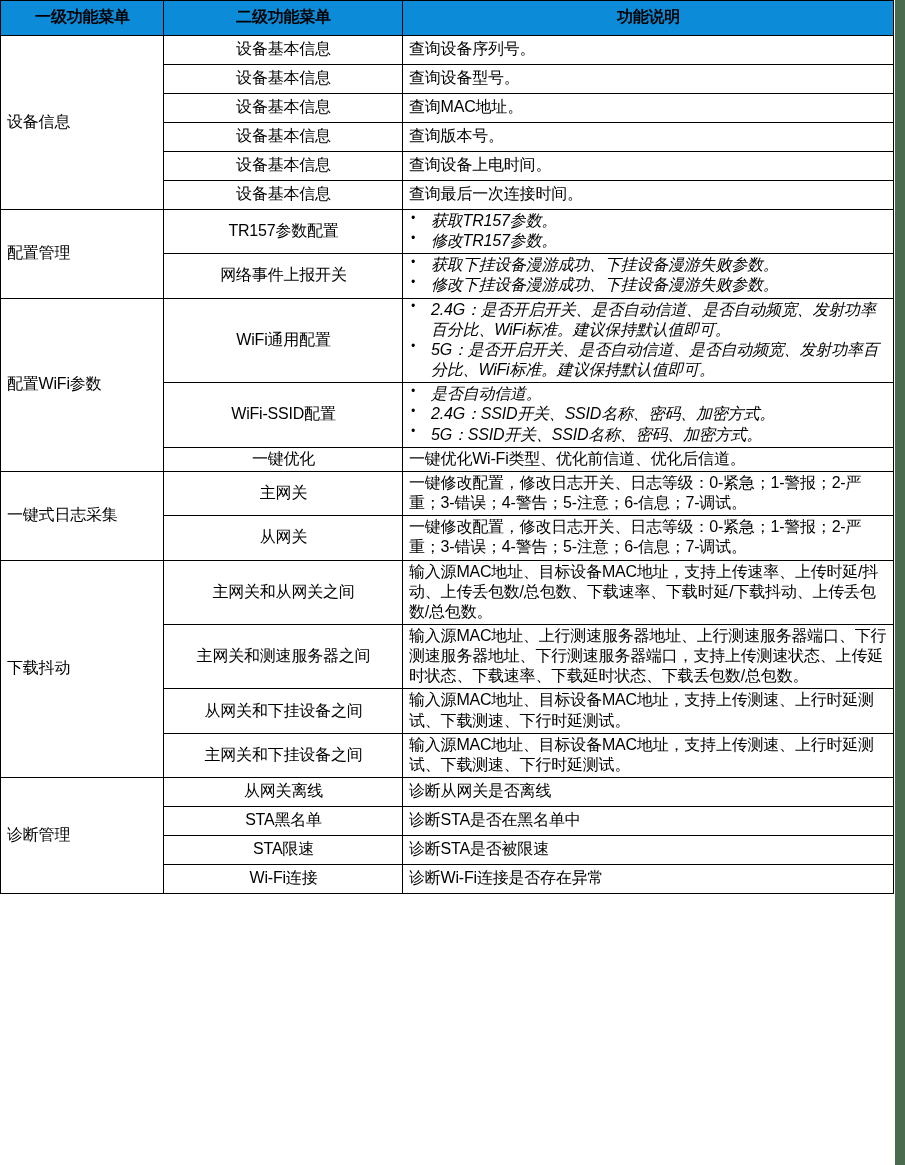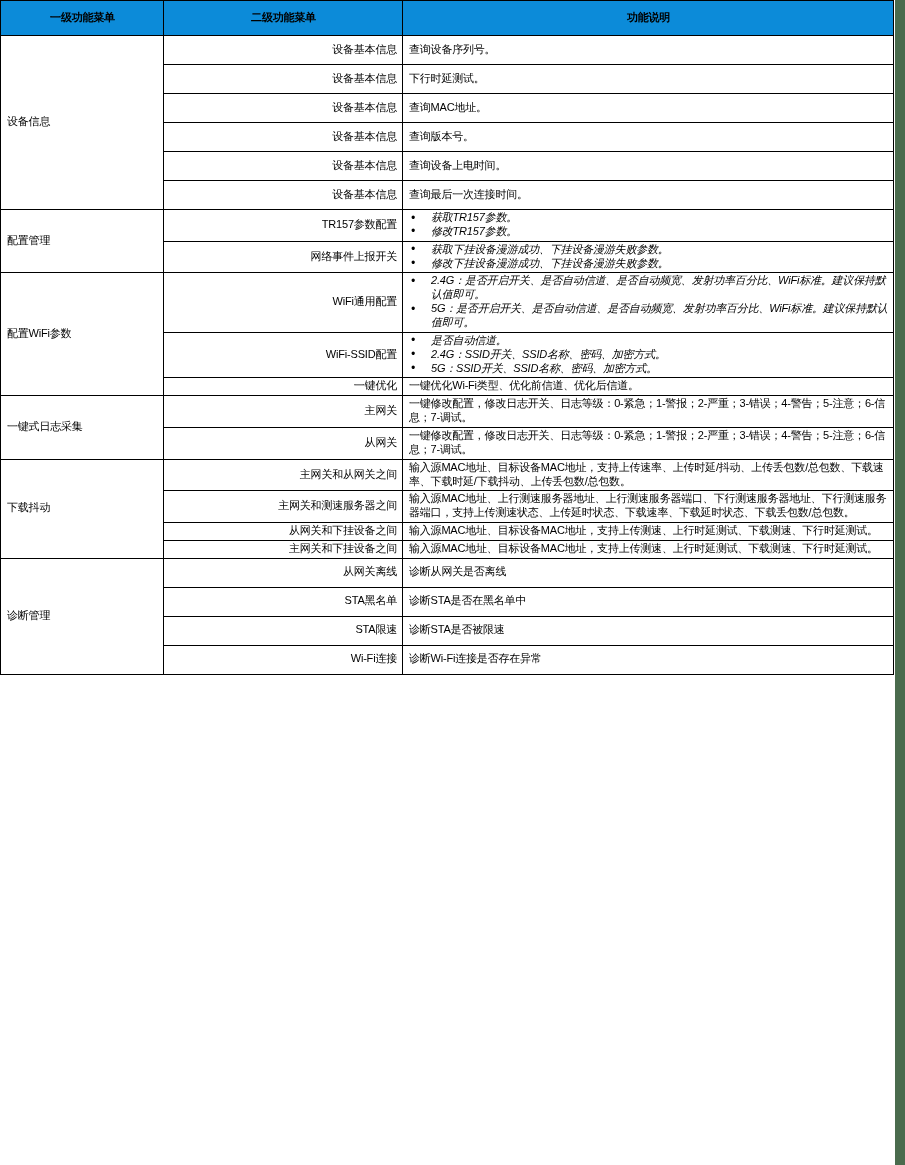--- a/index.html
+++ b/index.html
@@ -26,21 +26,21 @@
     width: 893px;
     margin: 0;
     background: #ffffff;
   }
   table.fn-table td, table.fn-table th {
     border: 1.4px solid #000000;
     vertical-align: middle;
     padding: 1px 5px 2px 6px;
     box-sizing: border-box;
     color: #000000;
-    font-size: 11px;
+    font-size: 16px;
     line-height: 1.26;
     letter-spacing: -0.2px;
   }
   col.c1 { width: 163px; }
   col.c2 { width: 239px; }
   col.c3 { width: 491px; }
 
   thead th {
     background: #0c8bd9;
     color: #ffffff;
@@ -48,21 +48,21 @@
     text-align: center;
     font-size: 16.5px;
     height: 35px;
     padding: 0;
     letter-spacing: 0.4px;
   }
   td.lvl1 {
     font-size: 15.5px;
   }
   td.lvl2 {
-    text-align: right;
+    text-align: center;
     font-size: 15.5px;
   }
   td.desc {
     text-align: left;
     font-size: 15.5px;
   }
   ul.blist {
     margin: 0;
     padding: 0;
     list-style: none;
@@ -104,21 +104,21 @@
         <tr style="height: 29px;">
           <td class="lvl1" rowspan="6">设备信息</td>
           <td class="lvl2">设备基本信息</td>
           <td class="desc">
             <div class="plain">查询设备序列号。</div>
           </td>
         </tr>
         <tr style="height: 29px;">
           <td class="lvl2">设备基本信息</td>
           <td class="desc">
-            <div class="plain">下行时延测试。</div>
+            <div class="plain">查询设备型号。</div>
           </td>
         </tr>
         <tr style="height: 29px;">
           <td class="lvl2">设备基本信息</td>
           <td class="desc">
             <div class="plain">查询MAC地址。</div>
           </td>
         </tr>
         <tr style="height: 29px;">
           <td class="lvl2">设备基本信息</td>

